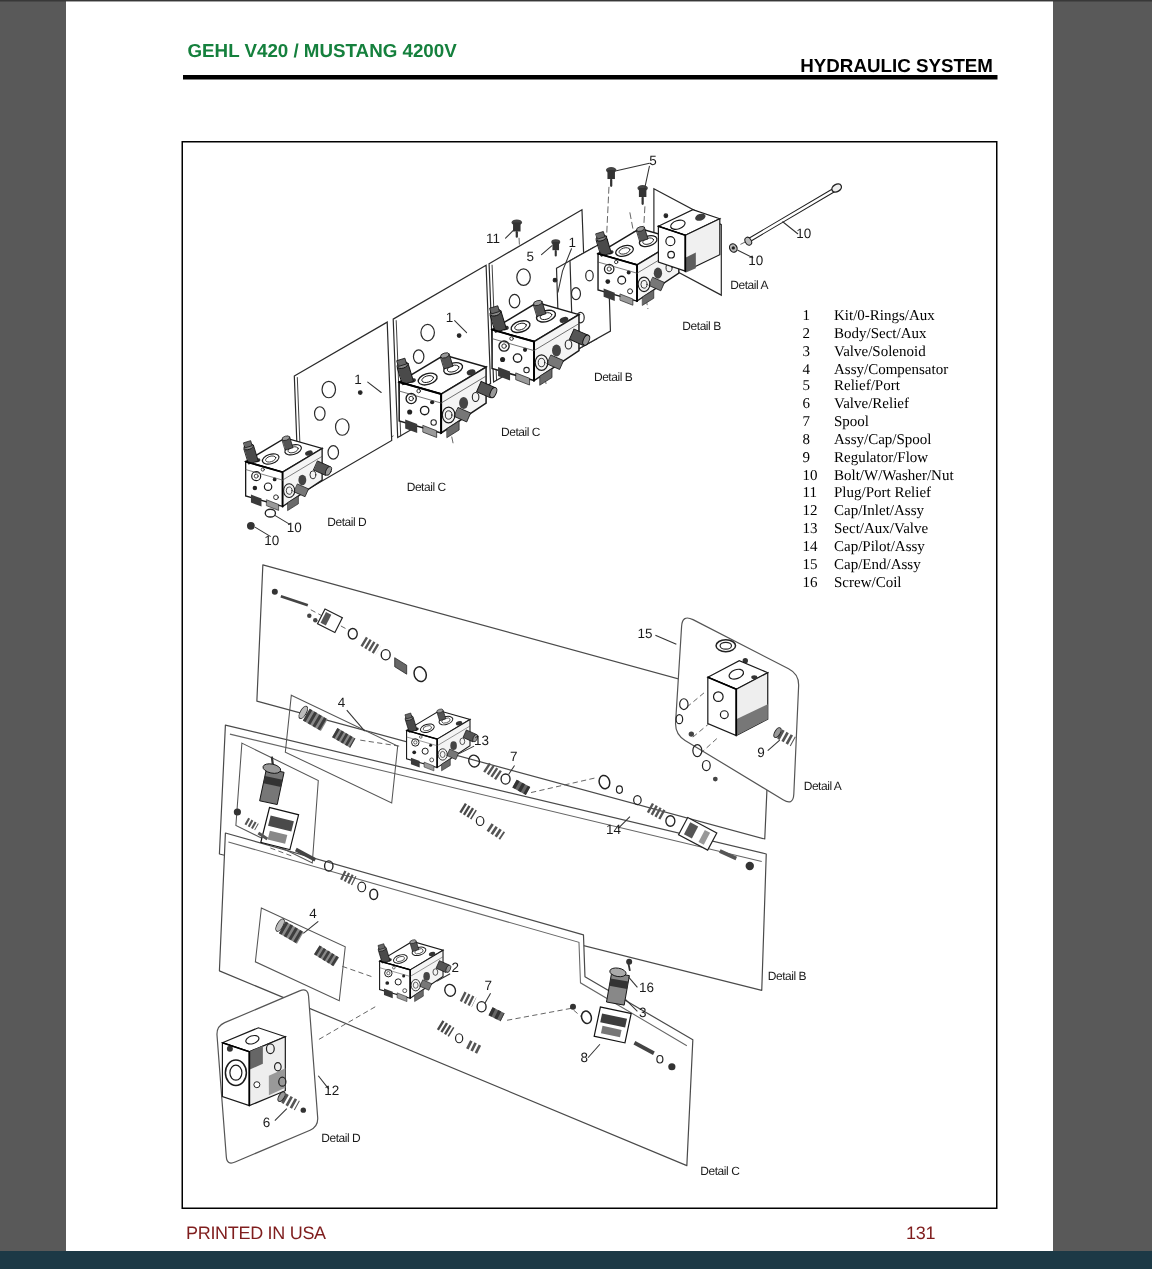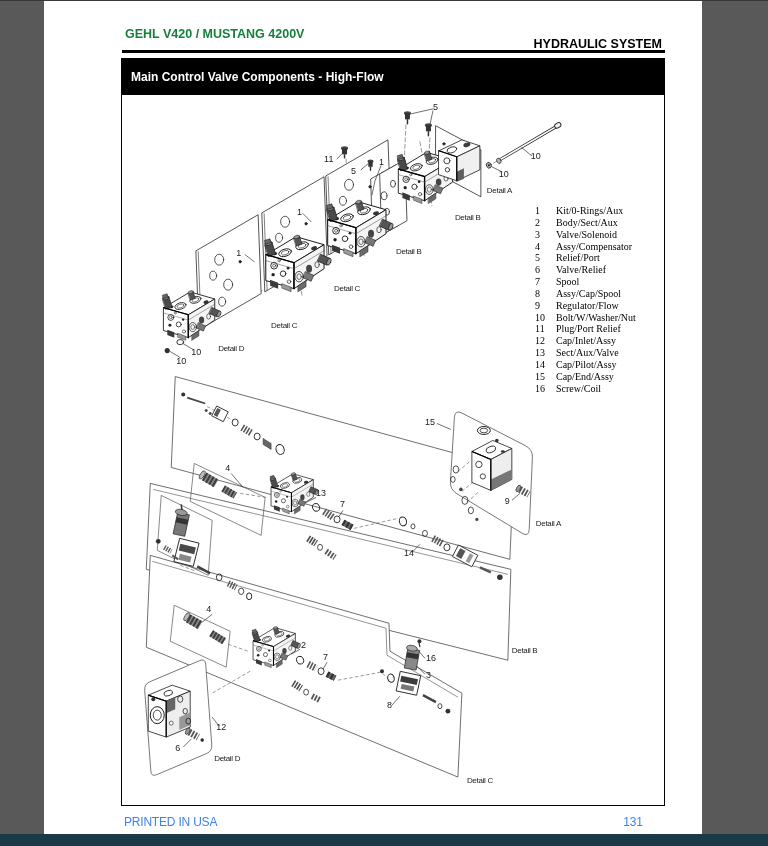--- a/index.html
+++ b/index.html
@@ -7,32 +7,31 @@
 .topline{position:absolute;left:0;top:0;width:768px;height:1px;background:#383838;}
 .page{position:absolute;left:44px;top:1px;width:658px;height:833px;background:#ffffff;}
 .bottombar{position:absolute;left:0;top:834px;width:768px;height:12px;background:#1c3946;}
 .hdrL{position:absolute;left:81px;top:27px;font-size:12.5px;line-height:13px;font-weight:bold;color:#15803d;}
 .hdrR{position:absolute;right:40px;top:27px;font-size:12.5px;line-height:13px;font-weight:bold;color:#000;margin-top:10px;}
 .rule{position:absolute;left:78px;top:49px;width:543px;height:3px;background:#000;}
 .titlebar{position:absolute;left:77px;top:57px;width:534px;height:37px;background:#000;color:#fff;font-size:12px;font-weight:bold;padding-left:10px;line-height:38px;}
 .box{position:absolute;left:77px;top:93px;width:542px;height:710px;border:1px solid #000;}
 .plist{position:absolute;left:491px;top:204px;font-family:Liberation Serif, serif;font-size:10px;color:#000;line-height:11.85px;}
 .plist .n{display:inline-block;width:21px;}
-.ftr{position:absolute;font-size:12px;letter-spacing:-0.2px;color:#3b82f6;}
+.ftr{position:absolute;font-size:12px;letter-spacing:-0.2px;color:#7f1d1d;}
 svg.diag{position:absolute;left:0;top:0;}
 text{font-family:"Liberation Sans",sans-serif;}
 </style>
 </head>
 <body>
 <div class="topline"></div>
 <div class="page">
   <div class="hdrL">GEHL V420 / MUSTANG 4200V</div>
   <div class="hdrR">HYDRAULIC SYSTEM</div>
   <div class="rule"></div>
-  <div class="titlebar">Main Control Valve Components - High-Flow</div>
   <div class="box"></div>
   <div class="plist">
     <div><span class="n">1</span>Kit/0-Rings/Aux</div>
     <div><span class="n">2</span>Body/Sect/Aux</div>
     <div><span class="n">3</span>Valve/Solenoid</div>
     <div><span class="n">4</span>Assy/Compensator</div>
     <div><span class="n">5</span>Relief/Port</div>
     <div><span class="n">6</span>Valve/Relief</div>
     <div><span class="n">7</span>Spool</div>
     <div><span class="n">8</span>Assy/Cap/Spool</div>
@@ -454,15 +453,15 @@
   <g font-size="8" letter-spacing="-0.3" fill="#1a1a1a">
     <text x="536" y="527">Detail A</text>
     <text x="512" y="654">Detail B</text>
     <text x="467" y="784">Detail C</text>
     <text x="214" y="762">Detail D</text>
   </g>
 </g>
 
   </svg>
   <div class="ftr" style="left:80px;top:814px;">PRINTED IN USA</div>
-  <div class="ftr" style="left:560px;top:814px;width:58px;text-align:center;">131</div>
+  <div class="ftr" style="left:560px;top:814px;width:58px;text-align:left;">131</div>
 </div>
 <div class="bottombar"></div>
 
 </body></html>

